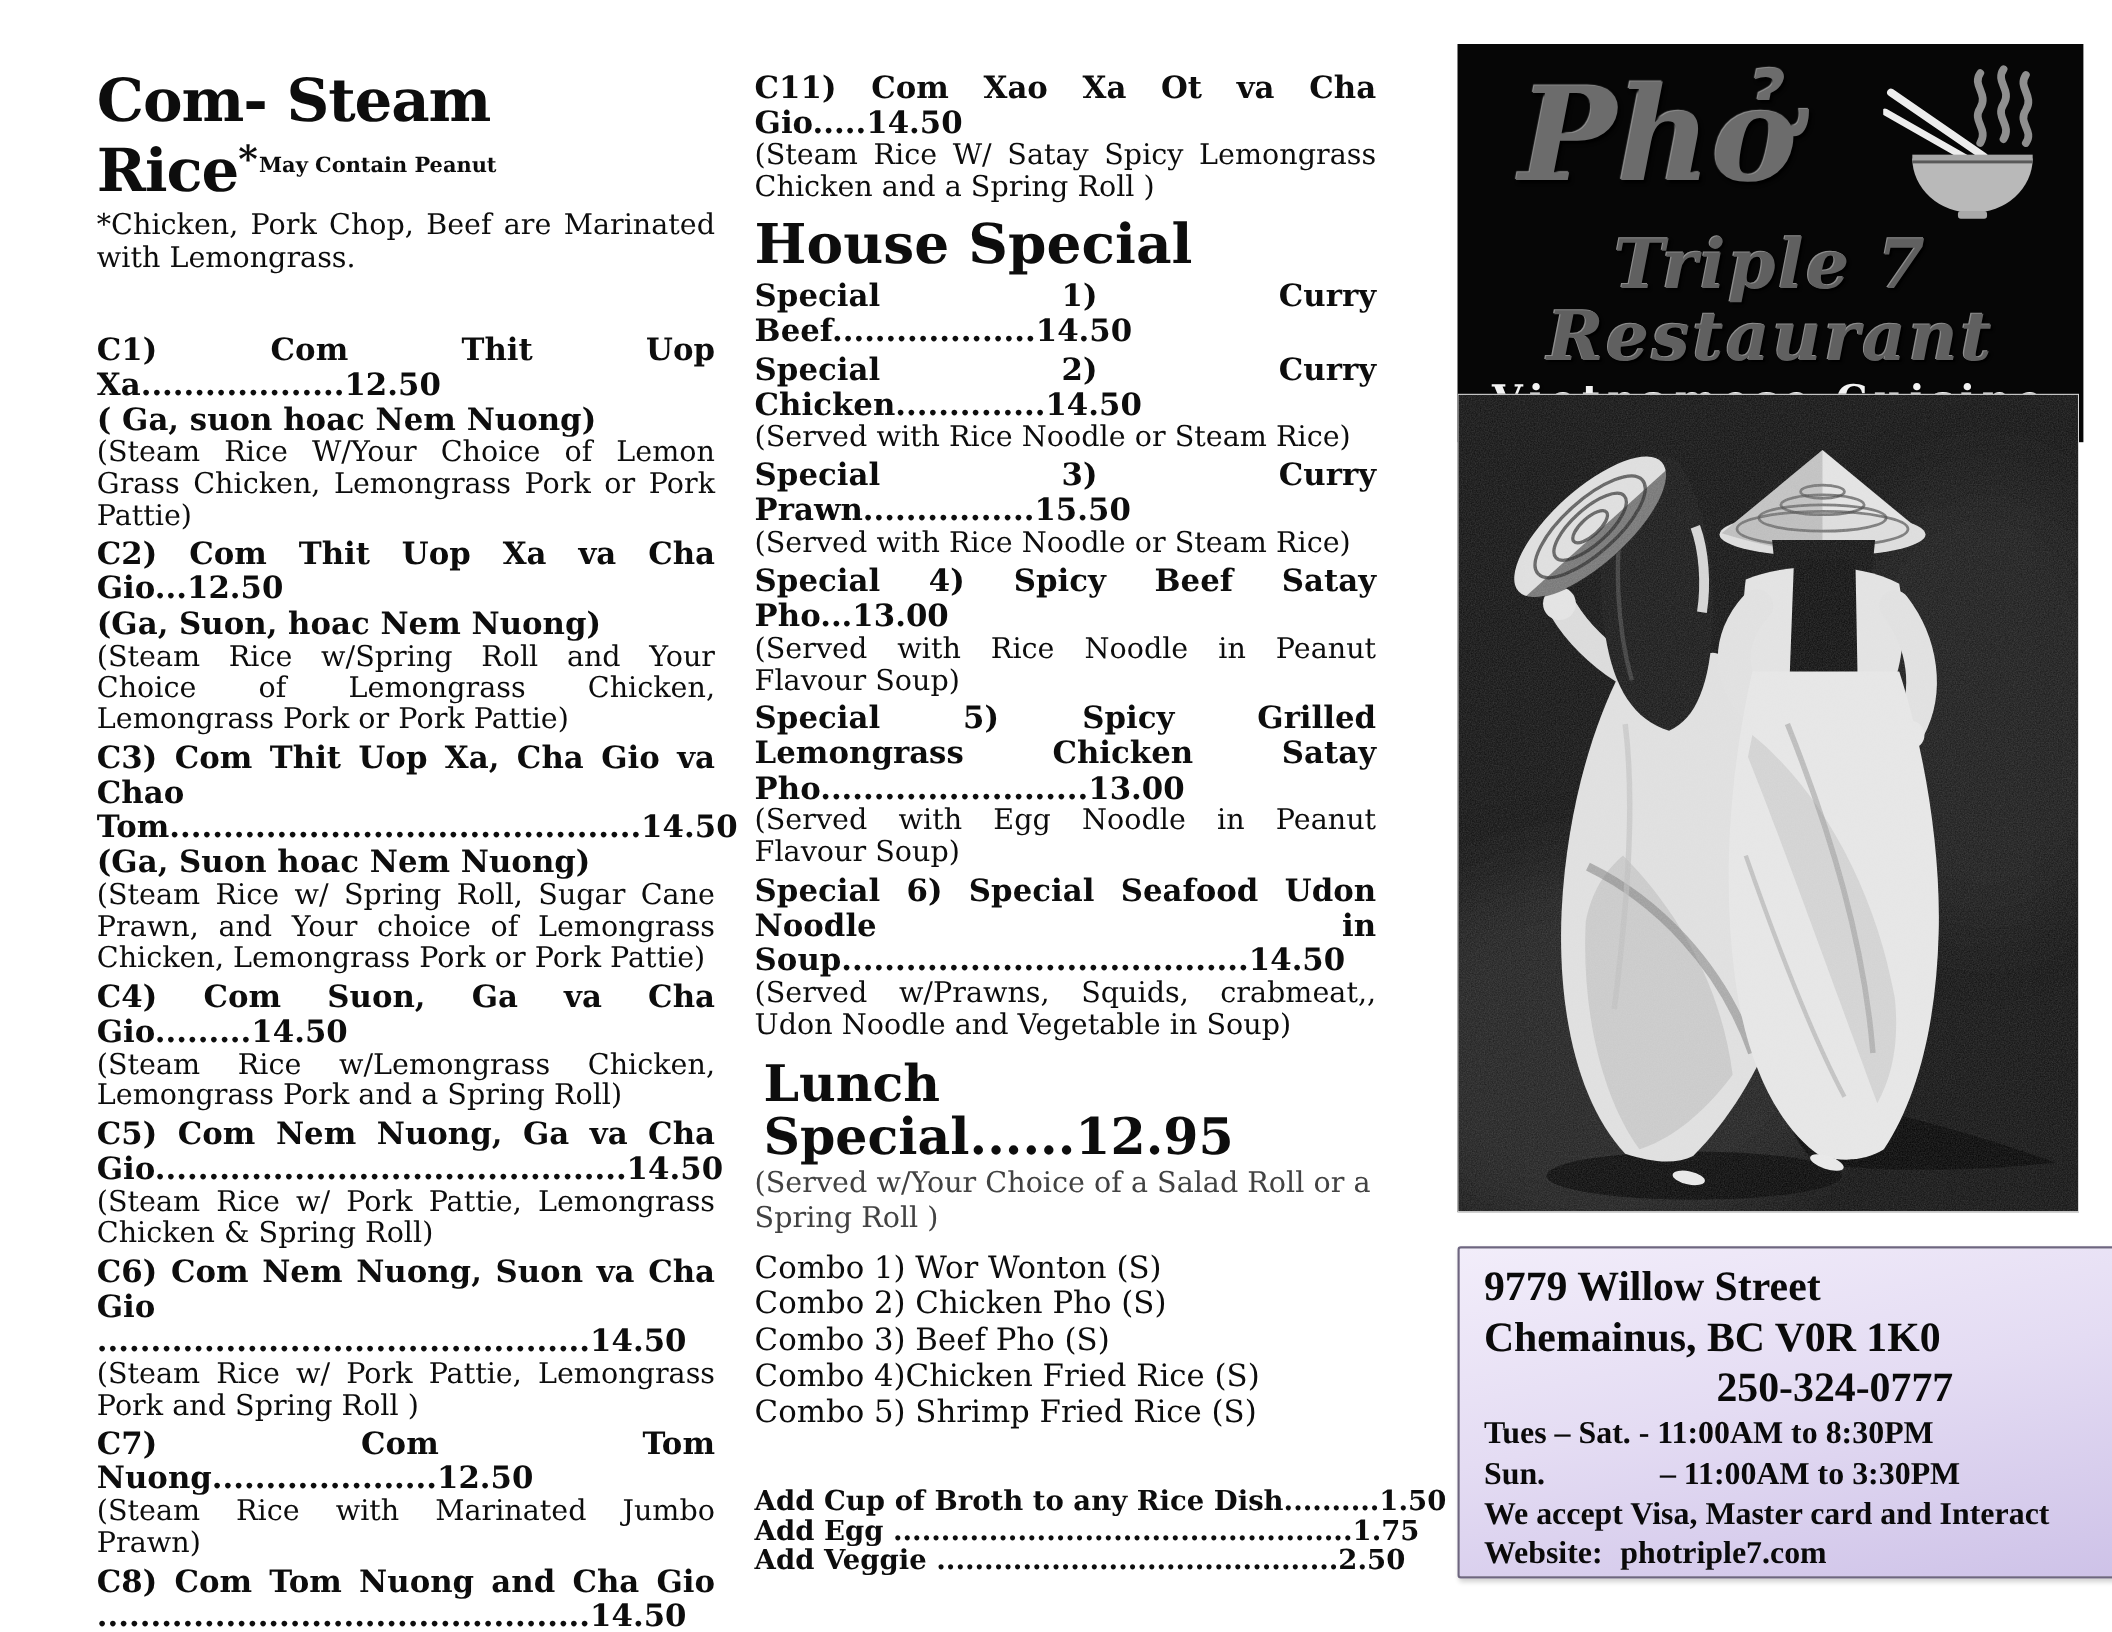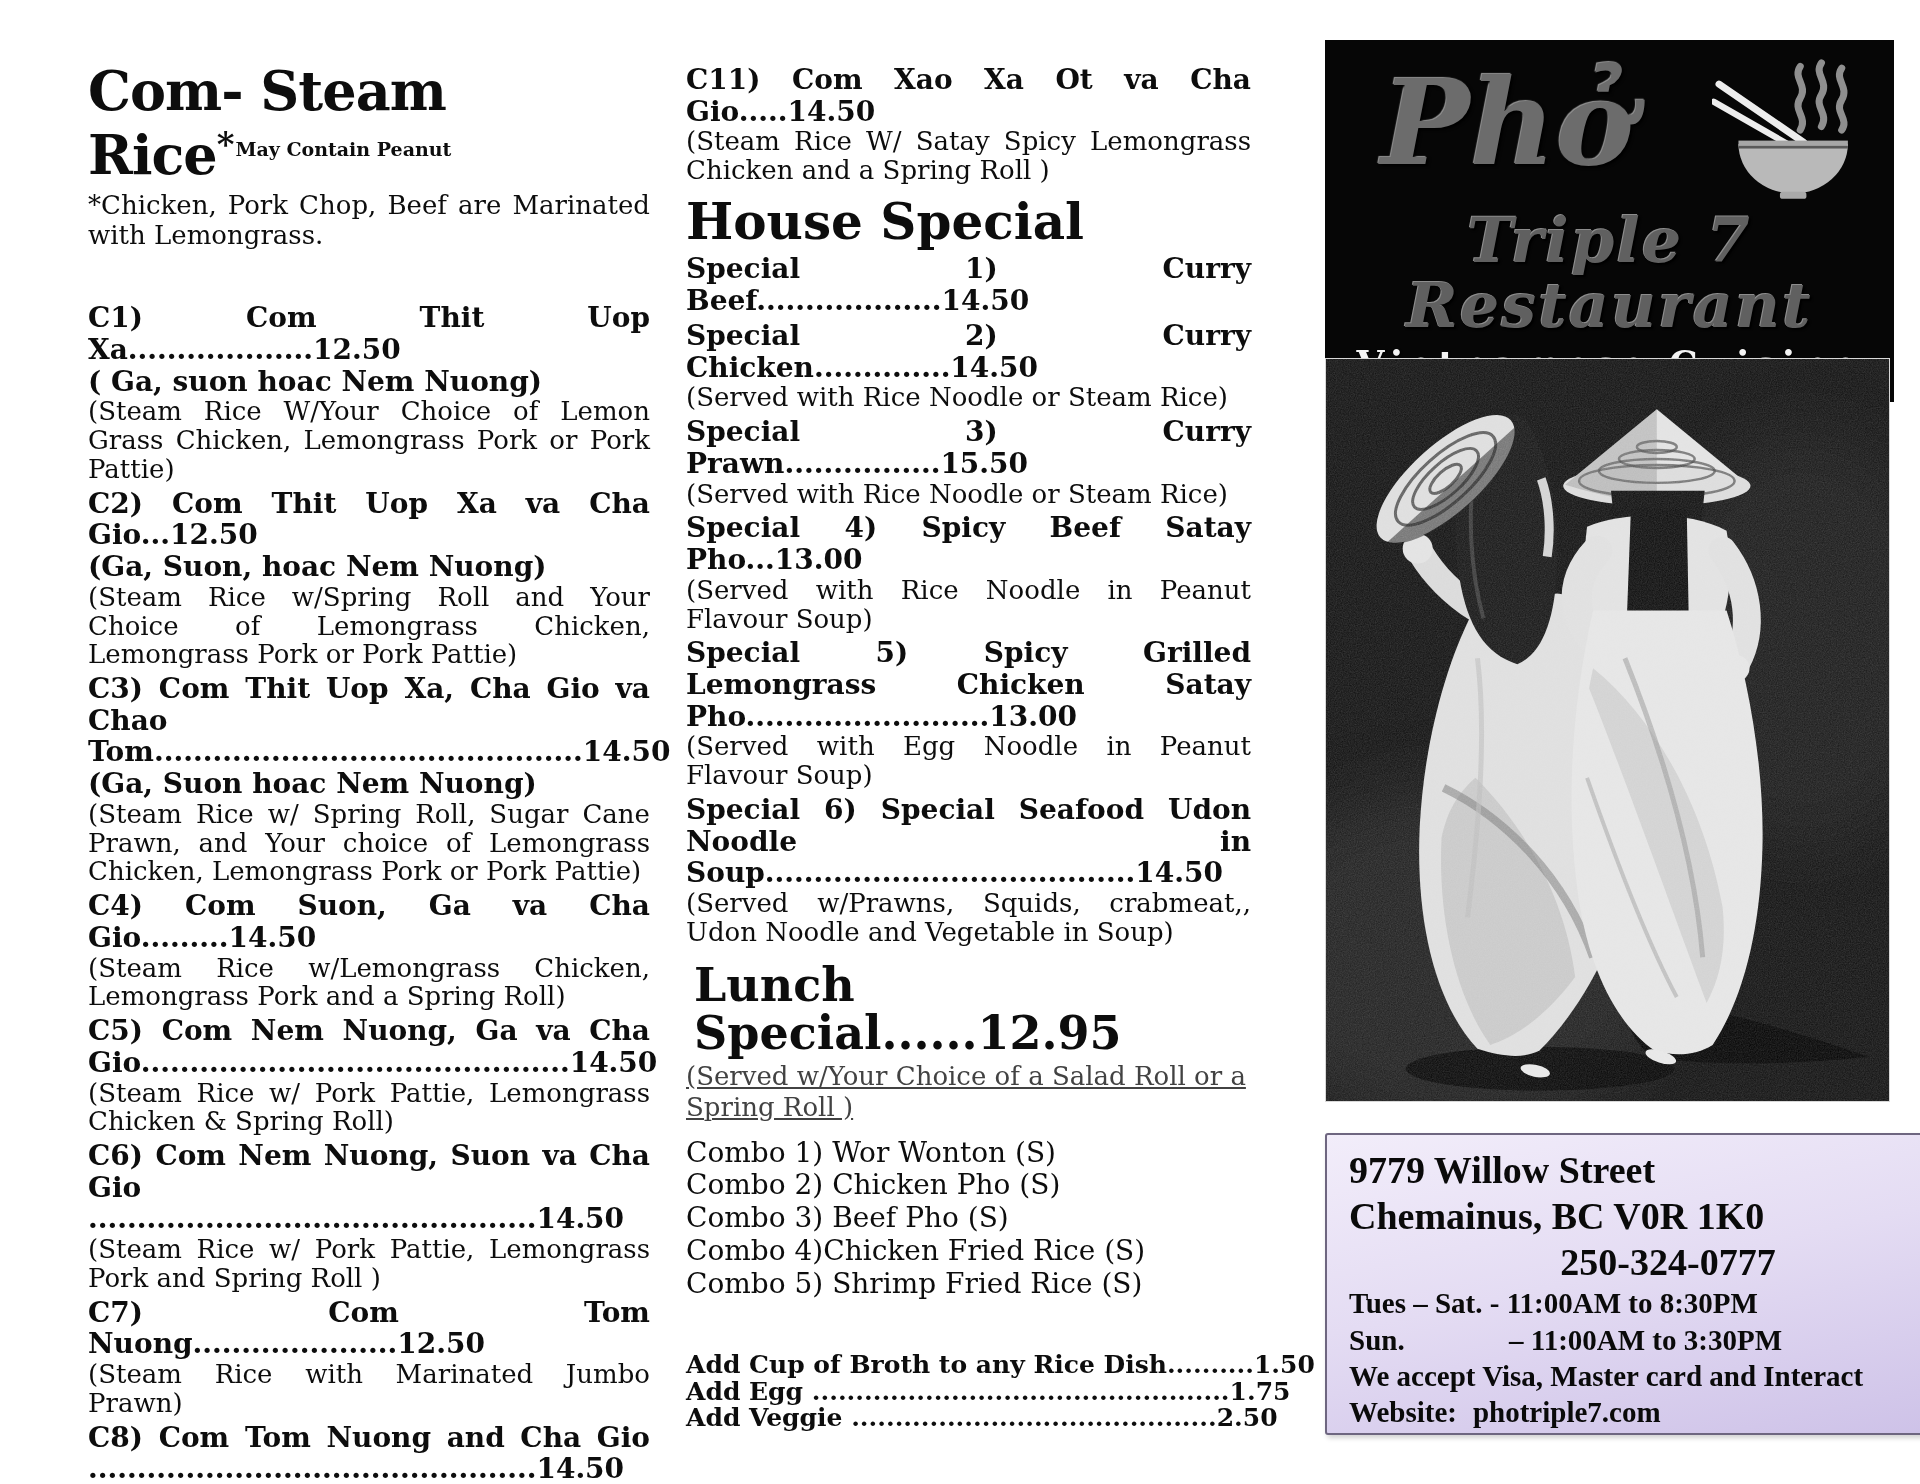--- a/index.html
+++ b/index.html
@@ -19,21 +19,21 @@
 
   .intro { font-size:26px; line-height:1.16; text-align:justify; margin:0 0 52px 0; }
 
   .menu-item { margin:0 0 4px 0; }
   .item-title { font-size:28px; font-weight:700; line-height:1.13; text-align:justify; }
   .item-sub   { font-size:28px; font-weight:700; line-height:1.13; }
   .item-desc  { font-size:26px; line-height:1.11; text-align:justify; margin:0 0 2px 0; }
 
   h2.house-h2 { font-size:50px; font-weight:700; margin:12px 0 6px 0; line-height:1.0; }
   h2.lunch-h2 { font-size:46px; font-weight:700; margin:14px 0 4px 0; padding-left:8px; line-height:1.05; }
-  .lunch-sub  { font-size:26px; color:#424242; line-height:1.18; margin:0 0 14px 0;text-decoration:underline; }
+  .lunch-sub  { font-size:26px; color:#424242; line-height:1.18; margin:0 0 14px 0; }
 
   .combo-line { font-size:28px; font-weight:400; line-height:1.17; margin:0; }
 
   .adds-block { margin-top:52px; }
   .add-line { font-size:25px; font-weight:700; line-height:1.06; white-space:nowrap; }
 
   
   .logo-box {
     position:absolute; left:1325px; top:40px; width:569px; height:362px;
     background:#060606; overflow:hidden;

